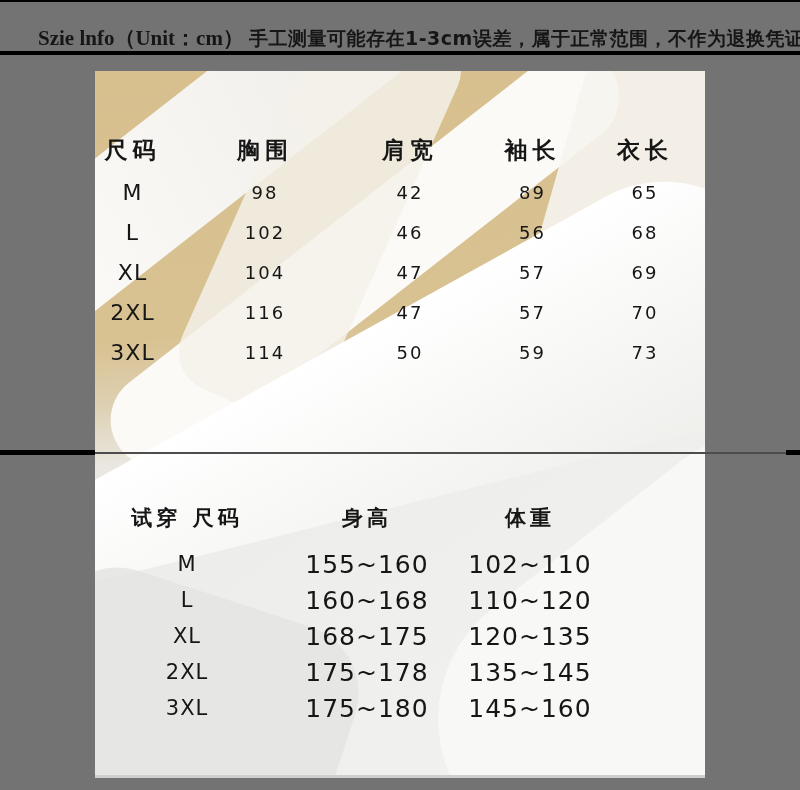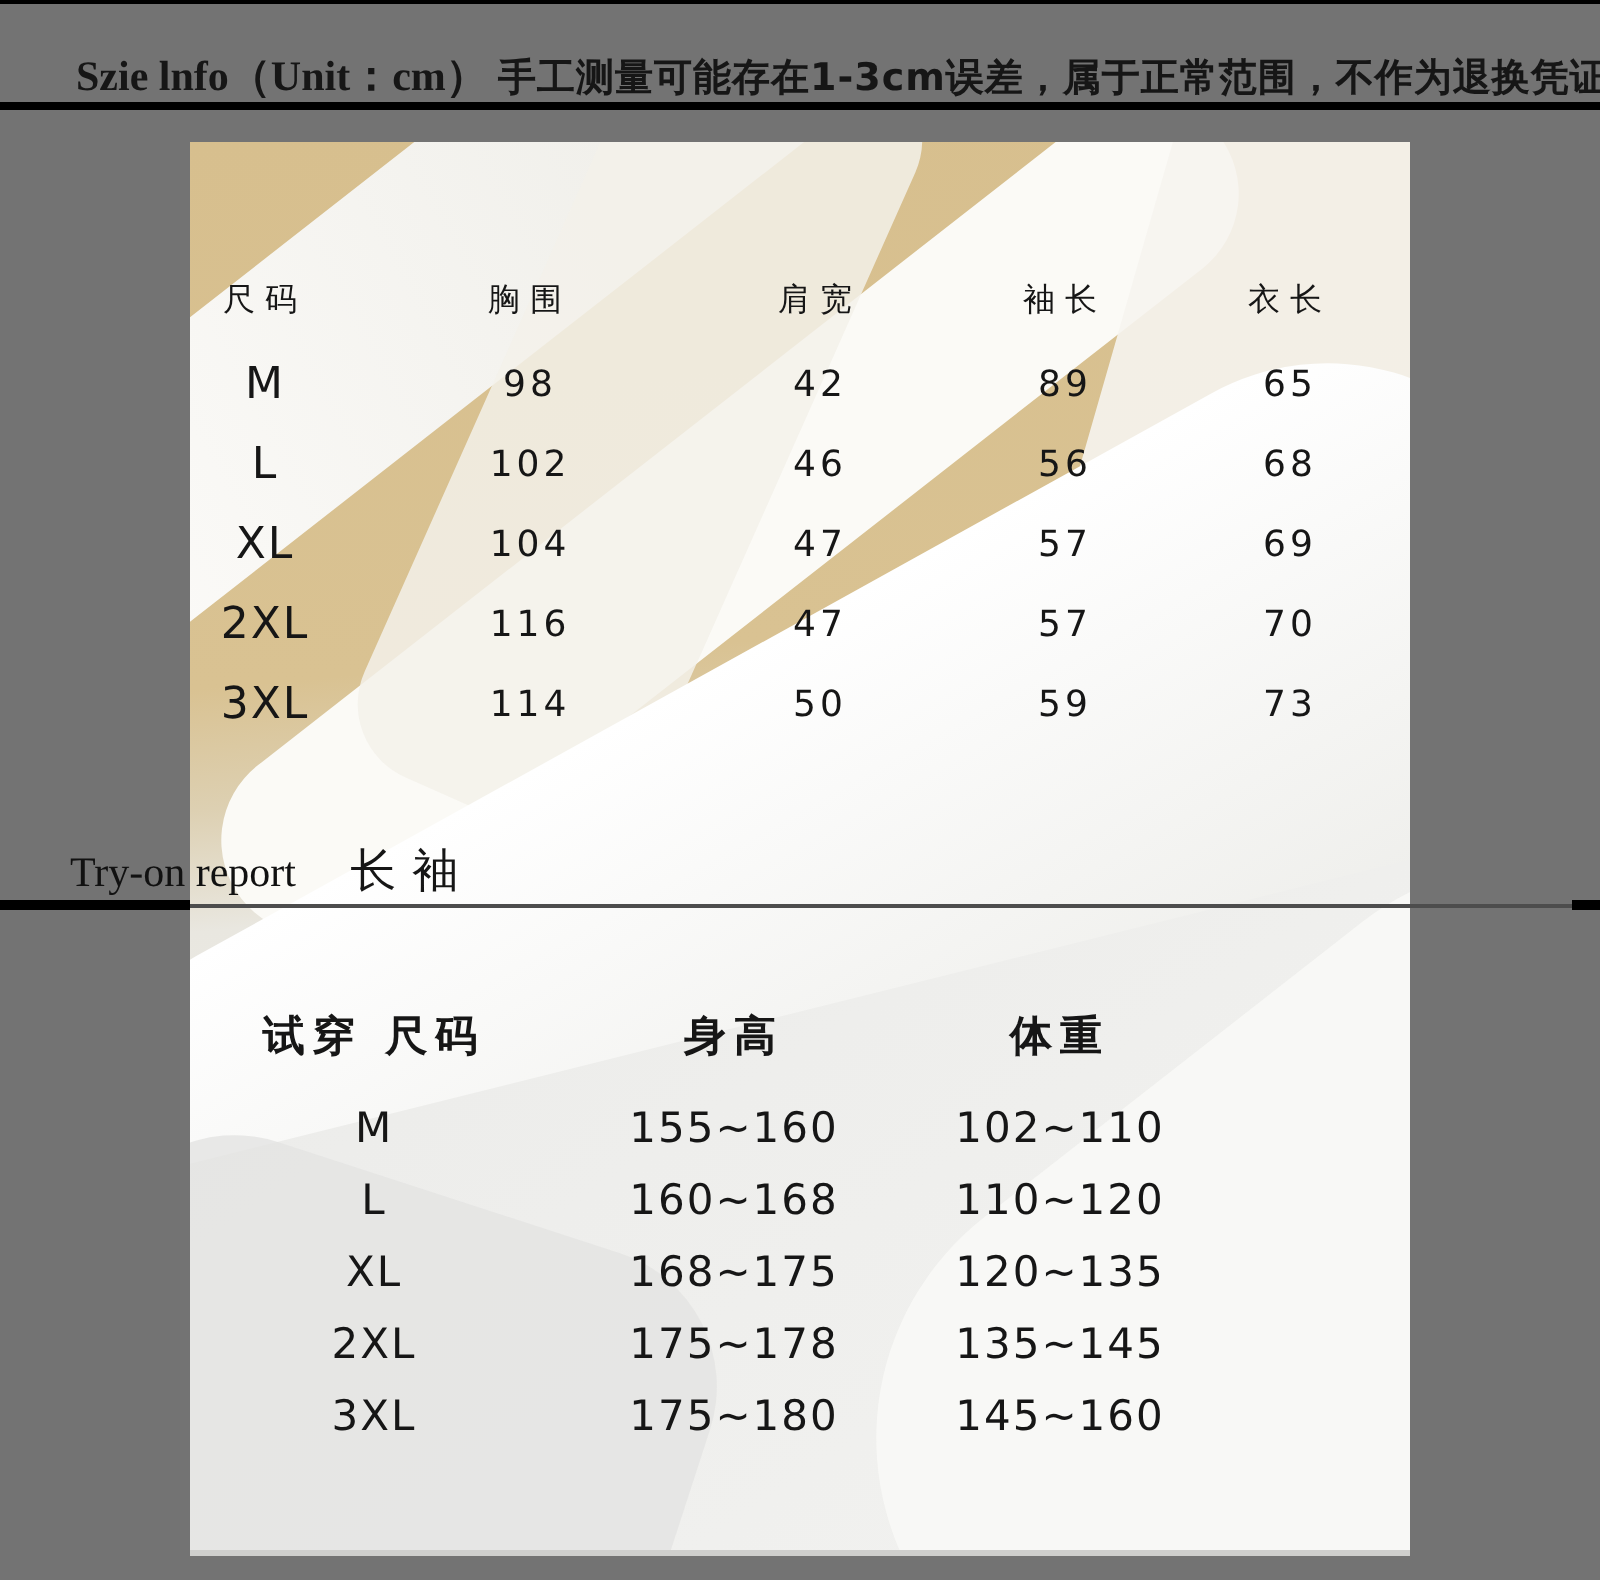--- a/index.html
+++ b/index.html
@@ -30,38 +30,38 @@
   .ph-fabric{left:-110px;top:430px;width:920px;height:420px;background:linear-gradient(160deg,#ececea,#f4f4f2);
     transform:rotate(-14deg);border-radius:90px;}
   .ph-glow{left:330px;top:430px;width:520px;height:320px;background:#f8f8f6;transform:rotate(-38deg);border-radius:140px;opacity:.9;}
   .ph-wedge{left:-80px;top:520px;width:320px;height:320px;background:#e4e4e2;transform:rotate(18deg);border-radius:70px;opacity:.8;}
   .ph-bottom{left:0;bottom:0;width:610px;height:3px;background:#cfcfcd;}
 
   
   .table1{position:absolute;left:85px;top:128px;width:610px;z-index:5;}
   .t1row{display:grid;grid-template-columns:95px 170px 120px 125px 100px;align-items:center;justify-items:center;height:40px;}
   .t1head{height:44px;}
-  .t1head .th{font-size:16px;letter-spacing:5px;font-weight:400;}
+  .t1head .th{font-size:23px;letter-spacing:5px;font-weight:700;}
   .tnum{font-size:18px;letter-spacing:2px;}
   .tsize{font-size:22px;letter-spacing:1px;}
 
   
   .tryon-text{position:absolute;top:420px;left:35px;z-index:5;white-space:nowrap;}
   .tryon-text .en{font-family:"Liberation Serif",serif;font-size:21px;color:#111;}
   .tryon-text .zh{font-size:23px;letter-spacing:8px;margin-left:22px;font-weight:500;}
   .tryon-line{position:absolute;top:452px;left:0;width:800px;height:2px;background:#4d4d4d;z-index:6;}
   .tryon-thick-left{position:absolute;top:450px;left:0;width:95px;height:5px;background:#000;z-index:7;}
   .tryon-thick-right{position:absolute;top:450px;right:0;width:14px;height:5px;background:#000;z-index:7;}
 
   
   .table2{position:absolute;left:95px;top:496px;width:610px;z-index:5;}
   .t2row{display:grid;grid-template-columns:184px 176px 150px;align-items:center;justify-items:center;height:36px;}
   .t2head{height:44px;margin-bottom:6px;}
   .t2head .th{font-size:21px;letter-spacing:4px;font-weight:700;}
-  .t2row .tnum{font-size:21px;letter-spacing:1px;}
+  .t2row .tnum{font-size:25px;letter-spacing:1px;}
   .t2row .tsize{font-size:21px;}
 </style>
 </head>
 <body>
 
 <div class="canvas">
 
   <div class="topline"></div>
 
   <div class="header-text">
@@ -121,24 +121,20 @@
     </div>
     <div class="t1row">
       <span class="tsize">3XL</span>
       <span class="tnum">114</span>
       <span class="tnum">50</span>
       <span class="tnum">59</span>
       <span class="tnum">73</span>
     </div>
   </div>
 
-  <div class="tryon-text">
-    <span class="en">Try-on report</span>
-    <span class="zh">长袖</span>
-  </div>
   <div class="tryon-line"></div>
   <div class="tryon-thick-left"></div>
   <div class="tryon-thick-right"></div>
 
   <div class="table2">
     <div class="t2row t2head">
       <span class="th">试穿 尺码</span>
       <span class="th">身高</span>
       <span class="th">体重</span>
     </div>

